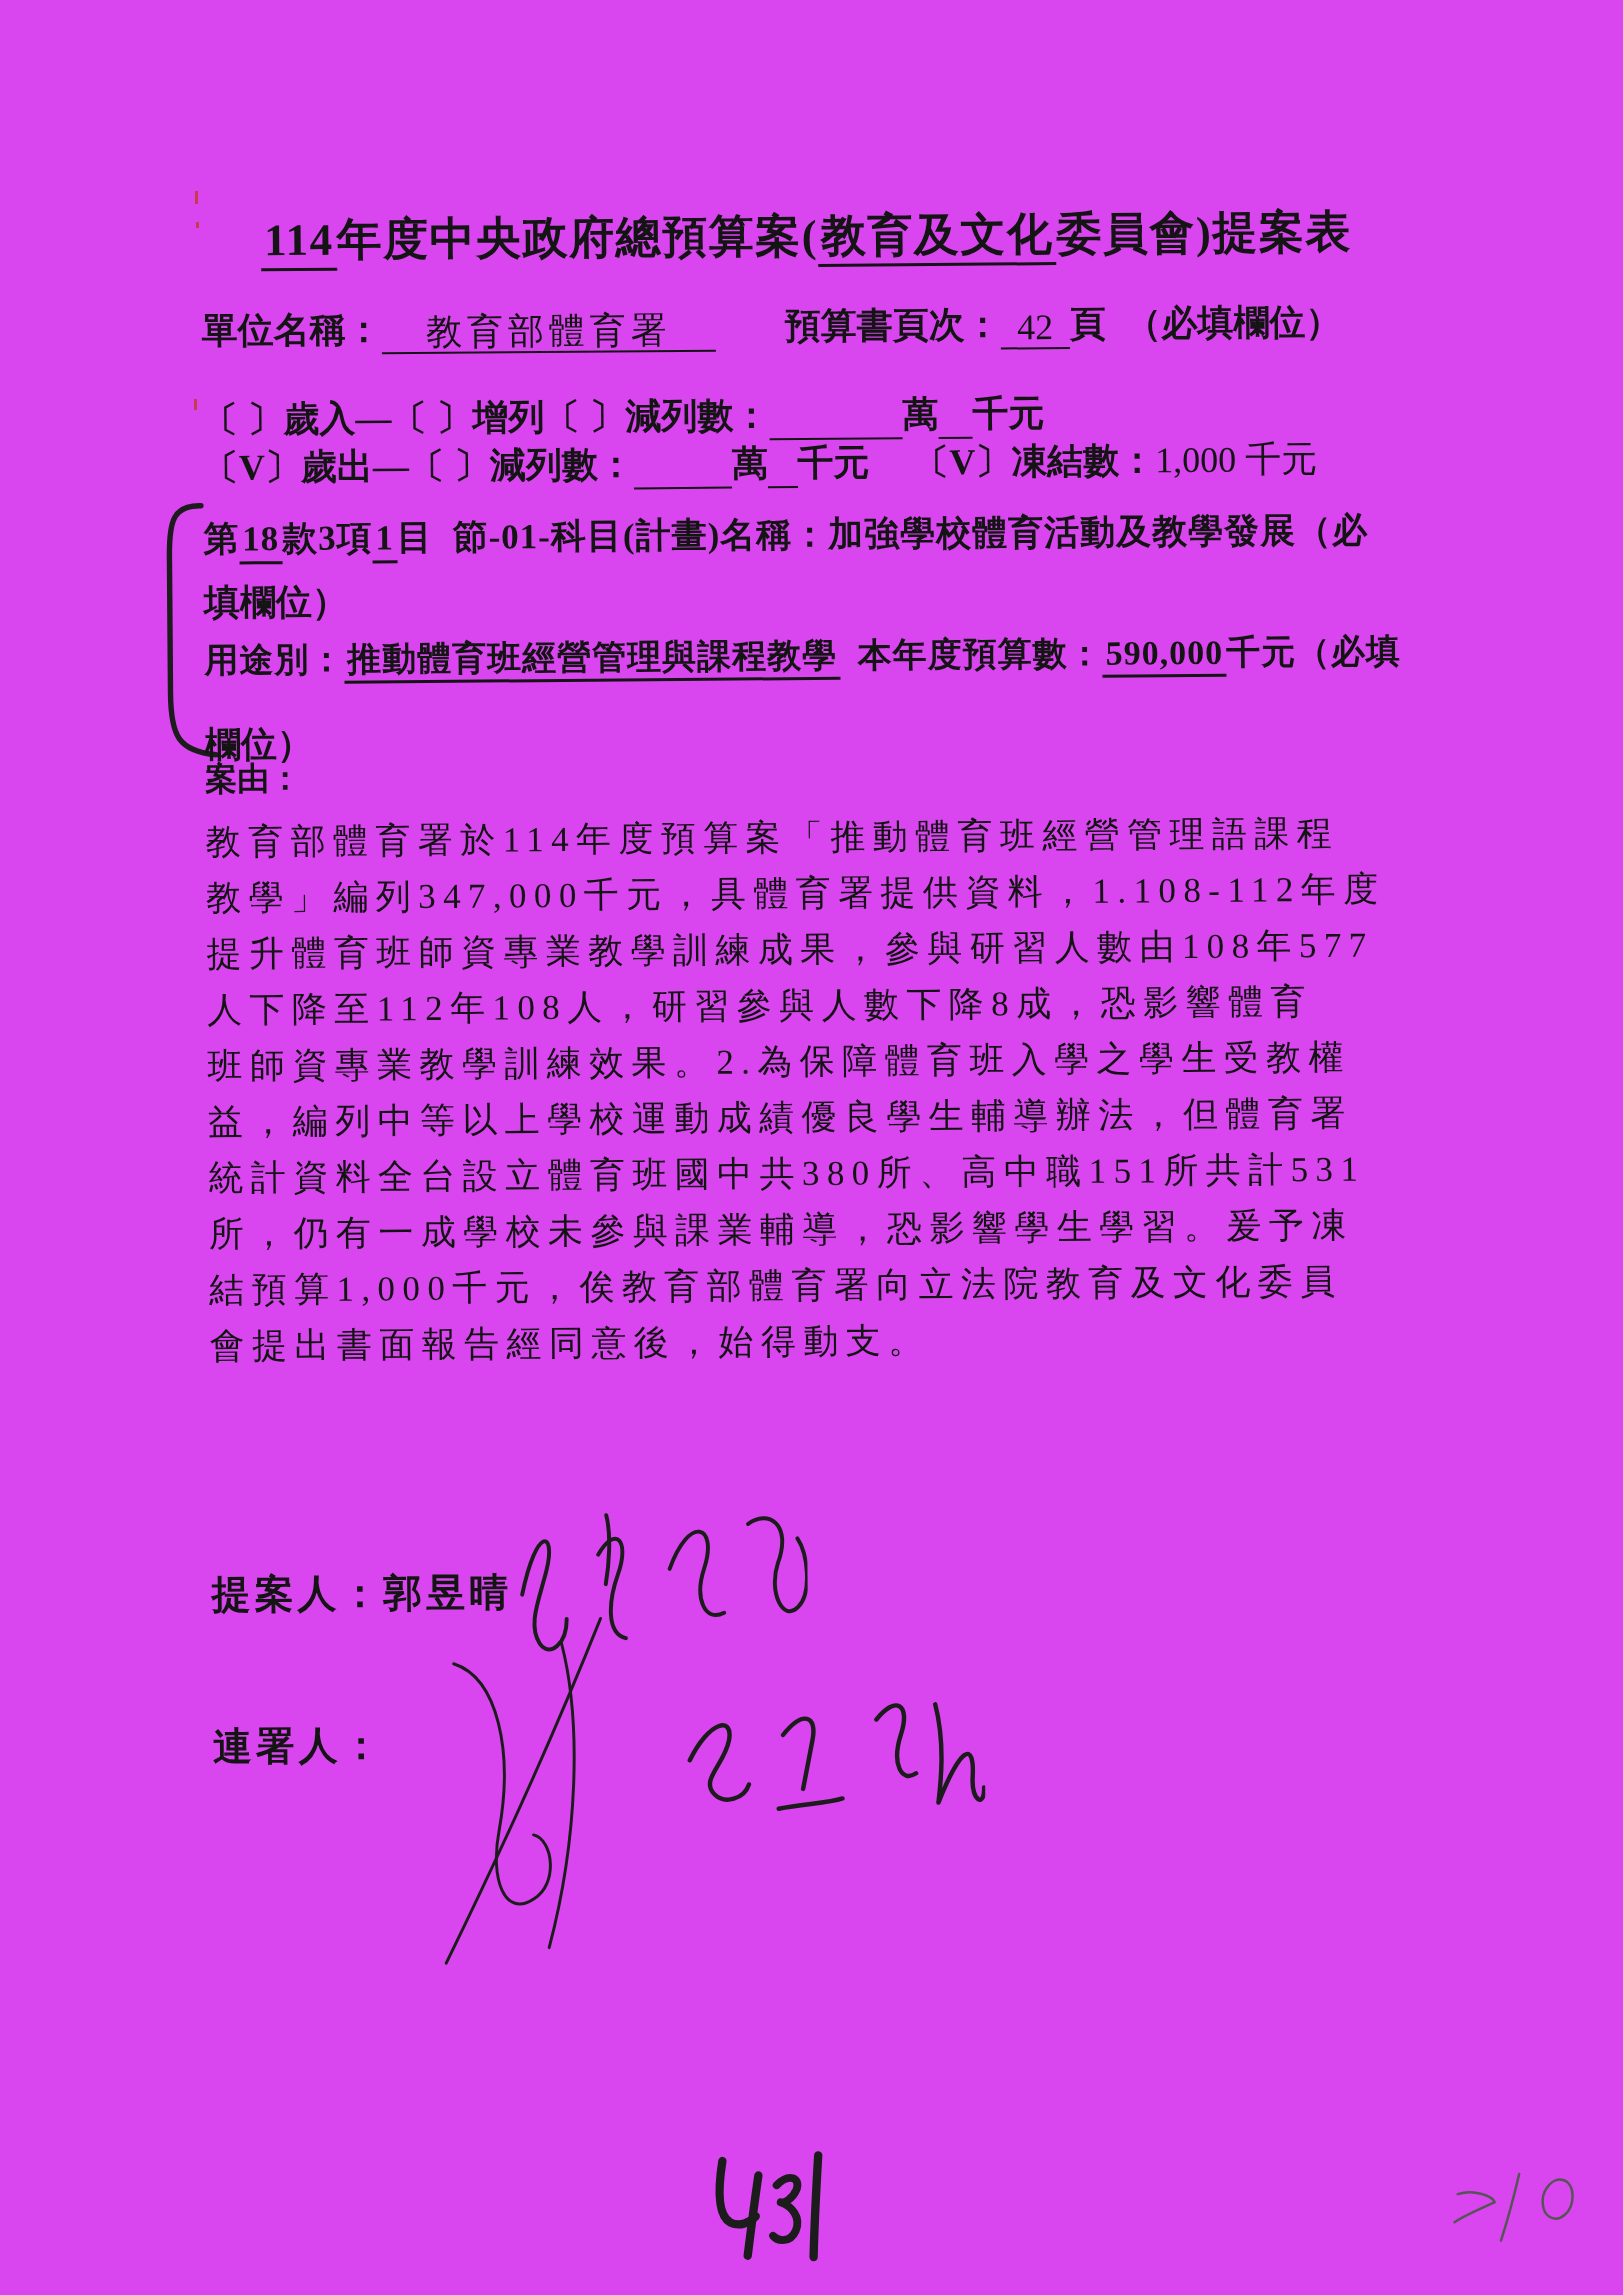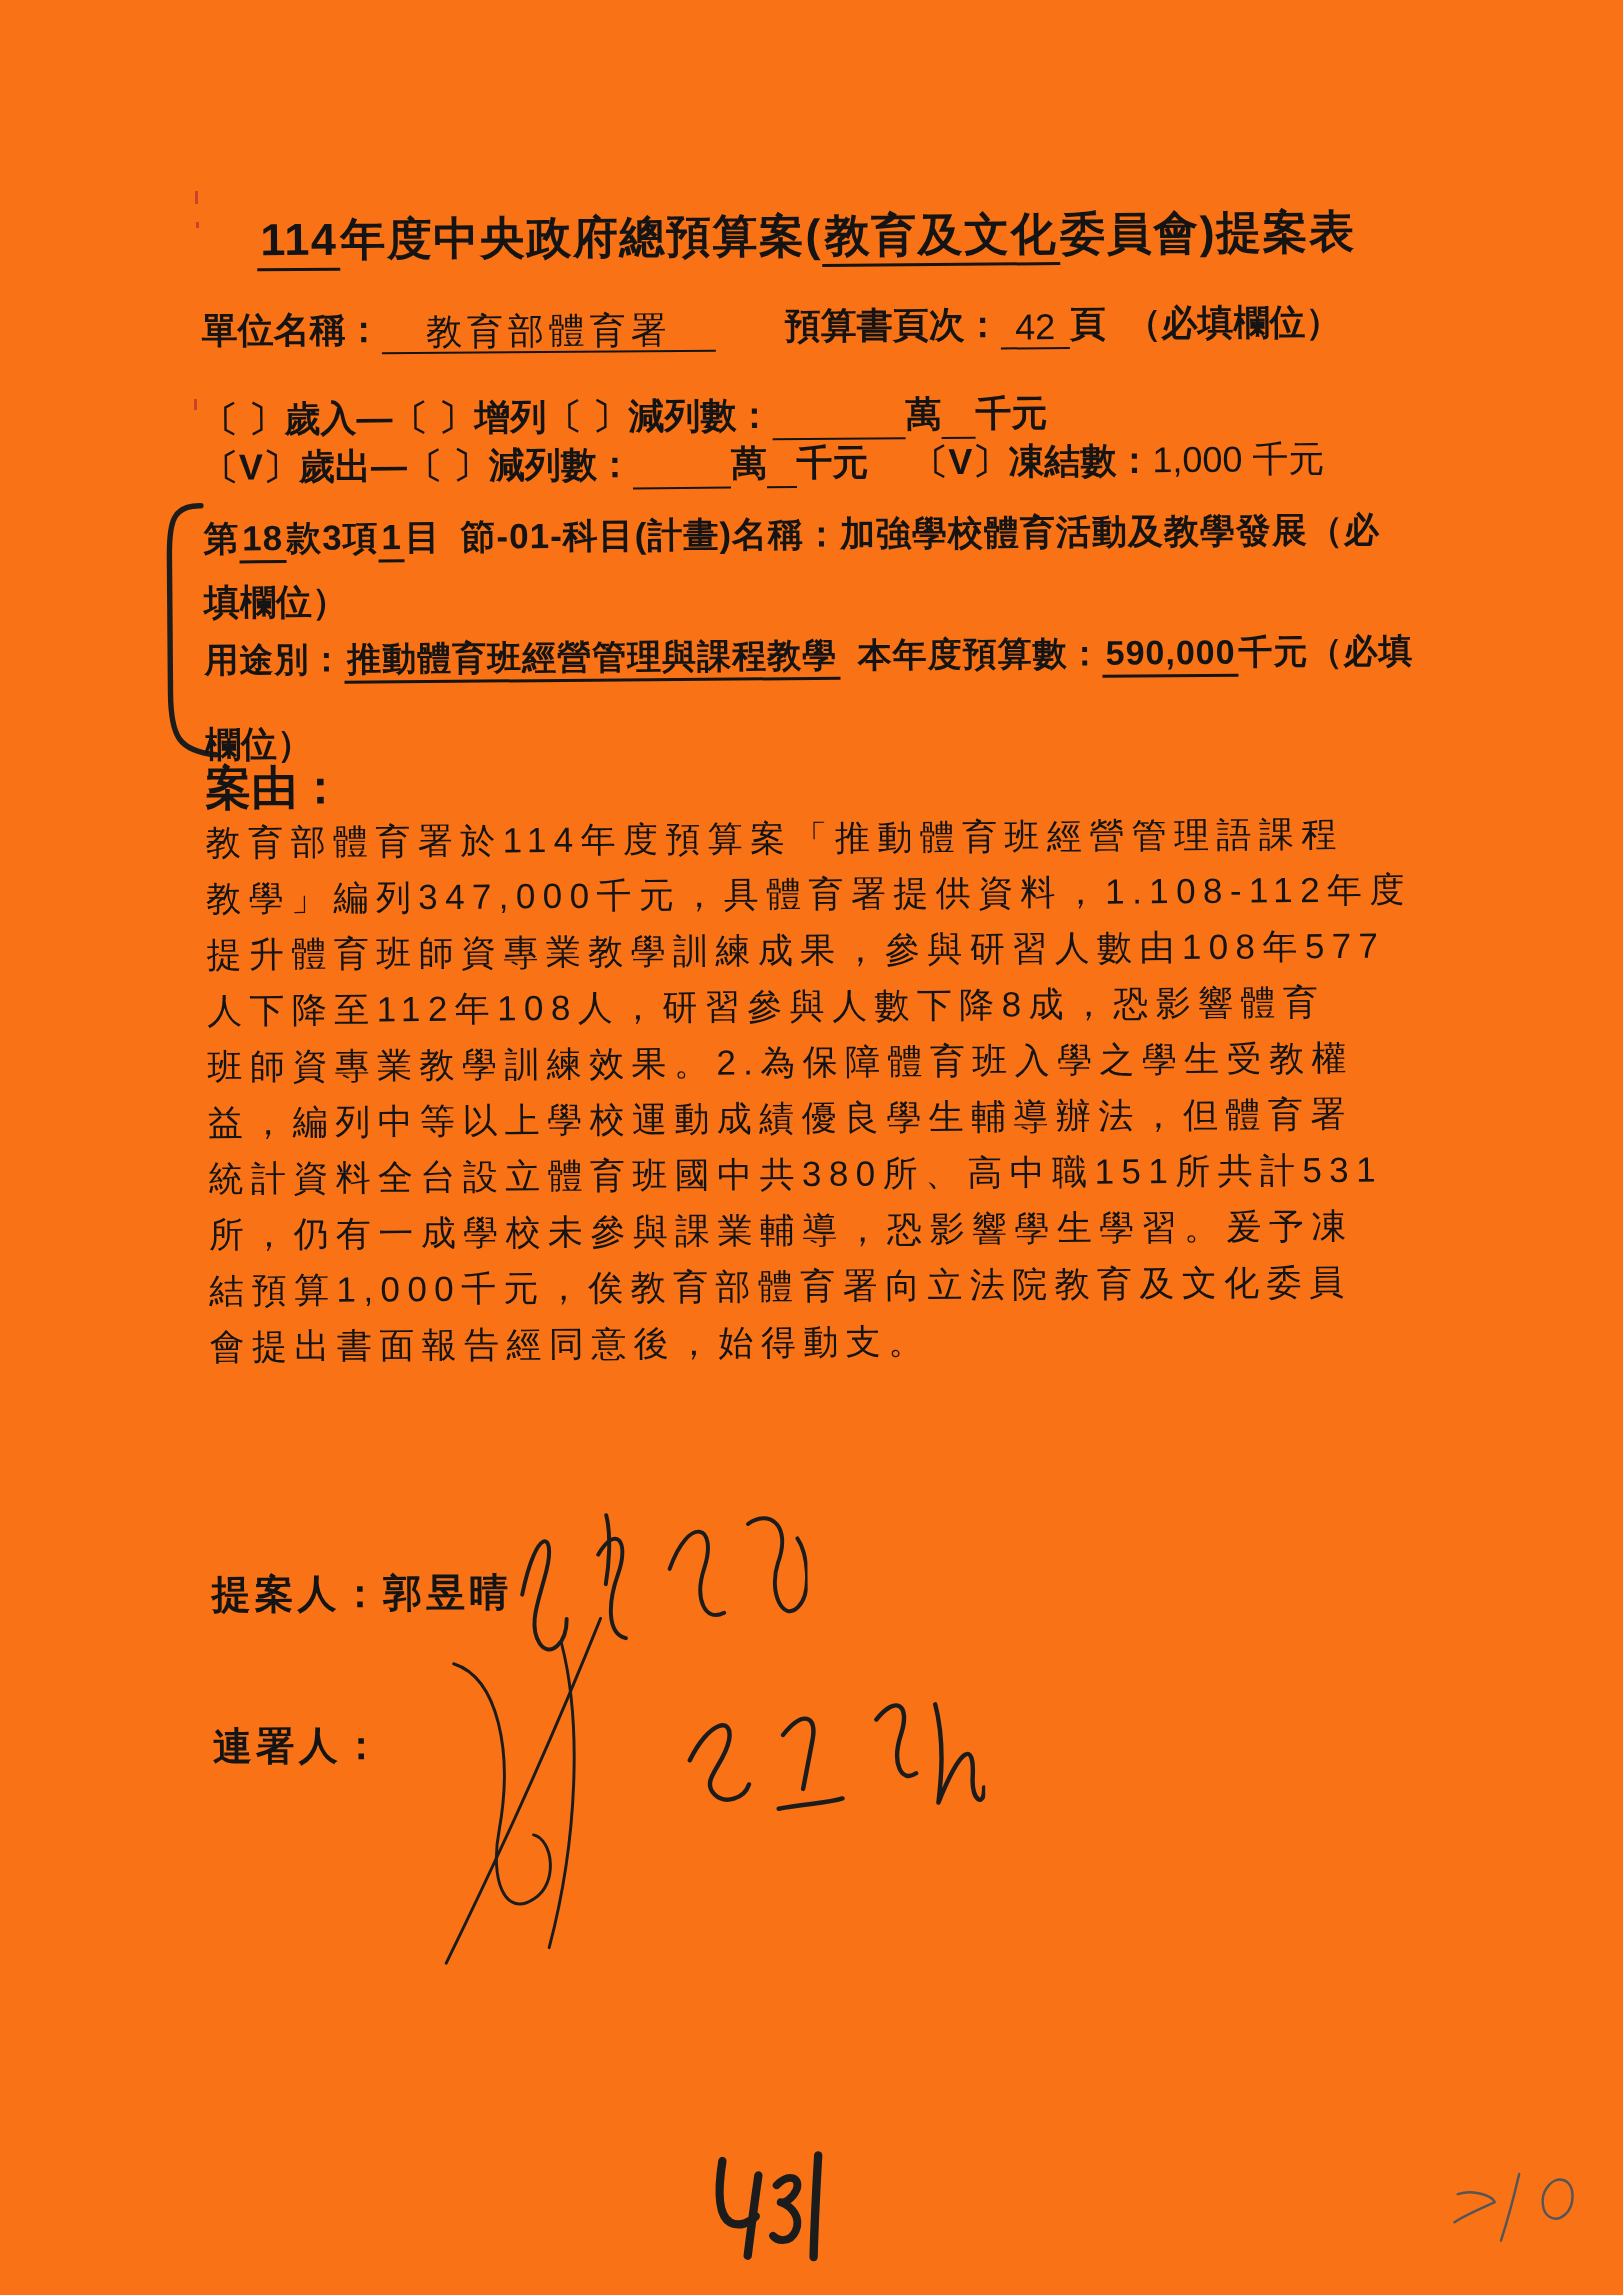--- a/index.html
+++ b/index.html
@@ -1,18 +1,18 @@
 <!DOCTYPE html>
 <html style="font-size:7.9px"><head>
 <meta charset="utf-8">
 <style>
   html,body{margin:0;padding:0;background:#ffffff;}
   .page{
-    position:relative;width:1623px;height:2295px;background:#f97316;
-    font-family:Liberation Sans, sans-serif;color:#141414;overflow:hidden;
+    position:relative;width:1623px;height:2295px;background:#d946ef;
+    font-family:Liberation Serif, serif;color:#141414;overflow:hidden;
   }
   .content{position:absolute;inset:0;transform:rotate(-0.45deg);transform-origin:50% 38%;}
   .title{
     position:absolute;top:206px;left:0;width:100%;text-align:center;
     font-size:45px;font-weight:700;letter-spacing:1.5px;white-space:nowrap;
   }
   .u{border-bottom:3.4px solid #141414;padding:0 2.9px 2.5px;}
   .row{position:absolute;left:206px;white-space:nowrap;font-size:36px;}
   .b{font-weight:700;}
   .sp{display:inline-block;}
@@ -64,21 +64,21 @@
       <span>填欄位）</span>
     </div>
 
     <div class="row" style="top:633px;font-size:34px;letter-spacing:1px;">
       <span class="b">用途別：</span><span class="u" style="font-weight:600;">推動體育班經營管理與課程教學</span><span class="sp" style="width:17.7px;"></span><span class="b">本年度預算數：</span><span class="u b">590,000</span><span class="b">千元</span><span class="b">（必填</span>
     </div>
     <div class="row b" style="top:716px;">
       <span>欄位）</span>
     </div>
 
-    <div class="row b" style="top:753px;font-size:46px;">
+    <div class="row b" style="top:753px;font-size:32px;">
       <span>案由：</span>
     </div>
     <div class="casebody">
       <div class="caseline">教育部體育署於114年度預算案「推動體育班經營管理語課程</div>
       <div class="caseline">教學」編列347,000千元，具體育署提供資料，1.108-112年度</div>
       <div class="caseline">提升體育班師資專業教學訓練成果，參與研習人數由108年577</div>
       <div class="caseline">人下降至112年108人，研習參與人數下降8成，恐影響體育</div>
       <div class="caseline">班師資專業教學訓練效果。2.為保障體育班入學之學生受教權</div>
       <div class="caseline">益，編列中等以上學校運動成績優良學生輔導辦法，但體育署</div>
       <div class="caseline">統計資料全台設立體育班國中共380所、高中職151所共計531</div>

